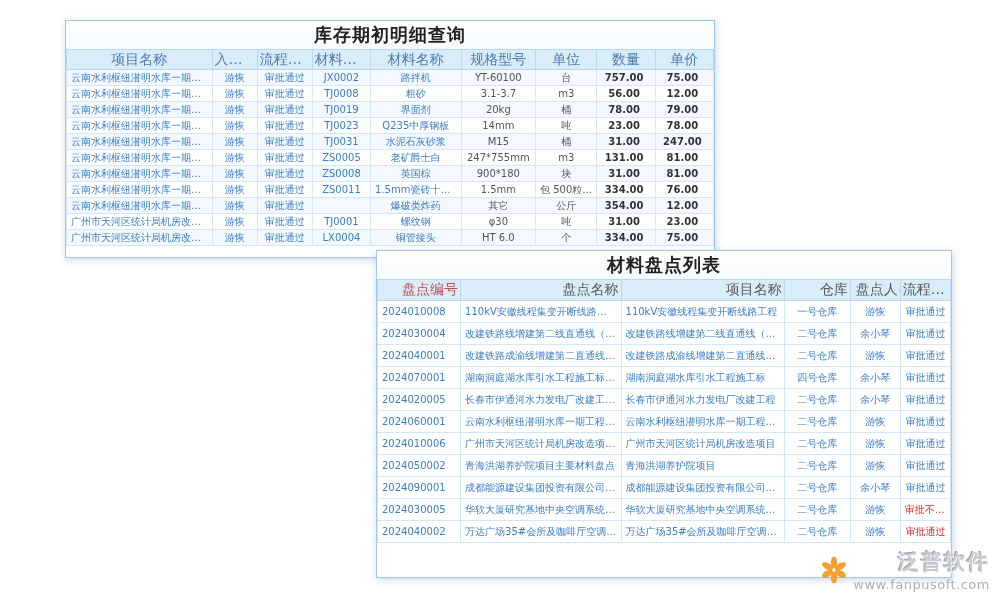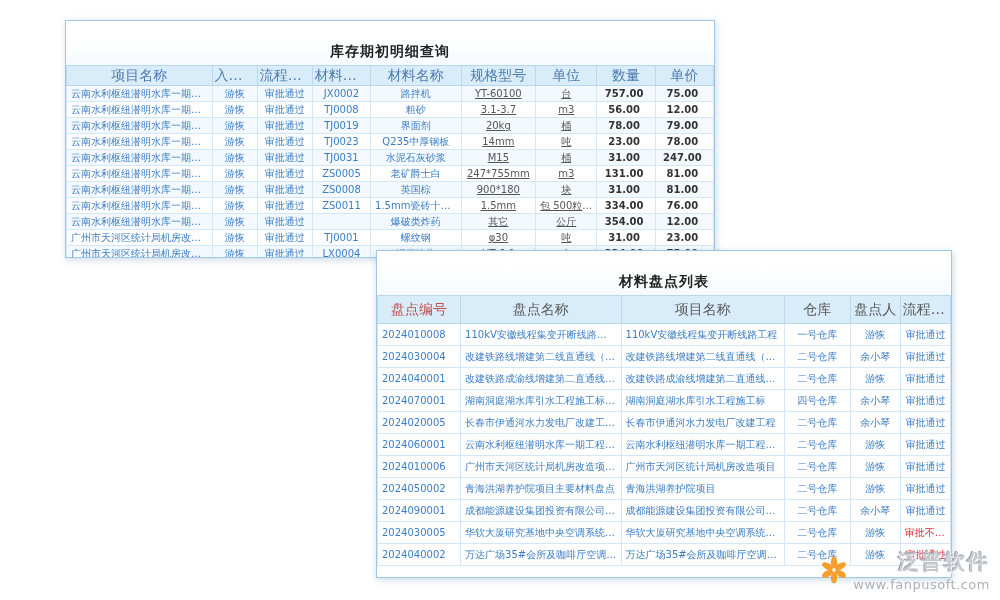--- a/index.html
+++ b/index.html
@@ -10,47 +10,46 @@
   }
   .panel {
     position:absolute; background:#fff;
     border:1px solid #9ec7e8;
     box-shadow:1px 2px 7px rgba(110,145,180,.35);
   }
   #panel1 { left:65px; top:20px; width:650px; height:238px; z-index:1; overflow:hidden; }
   #panel2 { left:376px; top:250px; width:576px; height:328px; z-index:2; overflow:hidden; }
   .panel-title {
     height:28px; line-height:28px; text-align:center;
-    font-size:14px; font-weight:bold; color:#222; letter-spacing:1px;
+    font-size:18px; font-weight:bold; color:#222; letter-spacing:1px;
     background:linear-gradient(#ffffff,#f6fbff);
-    margin-top:16px;
   }
   table { width:100%; border-collapse:collapse; table-layout:fixed; }
   th {
     background:#d9ecfa; font-weight:normal; font-size:14px; height:20px;
     border:1px solid #b9d8ef; color:#4e7cb0;
     overflow:hidden; white-space:nowrap; text-overflow:ellipsis; padding:0 2px;
   }
   td {
     font-size:10px; border:1px solid #d2e8f8; padding:0 4px; color:#3b7dc4;
     overflow:hidden; white-space:nowrap; text-overflow:ellipsis;
   }
   
   #t1 td { height:16px; text-align:center; }
   #t1 tbody tr:nth-child(odd) td { background:#f3f9fe; }
   #t1 td:nth-child(1) { text-align:left; }
-  #t1 td:nth-child(6), #t1 td:nth-child(7) { color:#555;text-decoration:underline; }
+  #t1 td:nth-child(6), #t1 td:nth-child(7) { color:#555; }
   #t1 td:nth-child(8), #t1 td:nth-child(9) { color:#333; padding-right:8px;font-weight:bold; }
   #t1 th:nth-child(1){width:22.5%} #t1 th:nth-child(2){width:7%}
   #t1 th:nth-child(3){width:8.5%}  #t1 th:nth-child(4){width:9%}
   #t1 th:nth-child(5){width:14%}   #t1 th:nth-child(6){width:11.5%}
   #t1 th:nth-child(7){width:9.5%}  #t1 th:nth-child(8){width:9%}
   #t1 th:nth-child(9){width:9%}
   
-  #t2 th { height:28px; color:#5a5a5a; }
+  #t2 th { height:21px; color:#5a5a5a;text-align:right; }
   #t2 th:nth-child(1) { color:#c0504d; }
   #t2 td { height:22px; text-align:left; }
   #t2 td:nth-child(4), #t2 td:nth-child(5), #t2 td:nth-child(6) { text-align:center; }
   #t2 th:nth-child(1){width:14.5%} #t2 th:nth-child(2){width:28%}
   #t2 th:nth-child(3){width:28.5%} #t2 th:nth-child(4){width:11.5%}
   #t2 th:nth-child(5){width:8.75%} #t2 th:nth-child(6){width:8.75%}
   
   .watermark {
     position:absolute; right:10px; bottom:8px; z-index:3;
     display:flex; align-items:center; gap:4px; opacity:.95;

